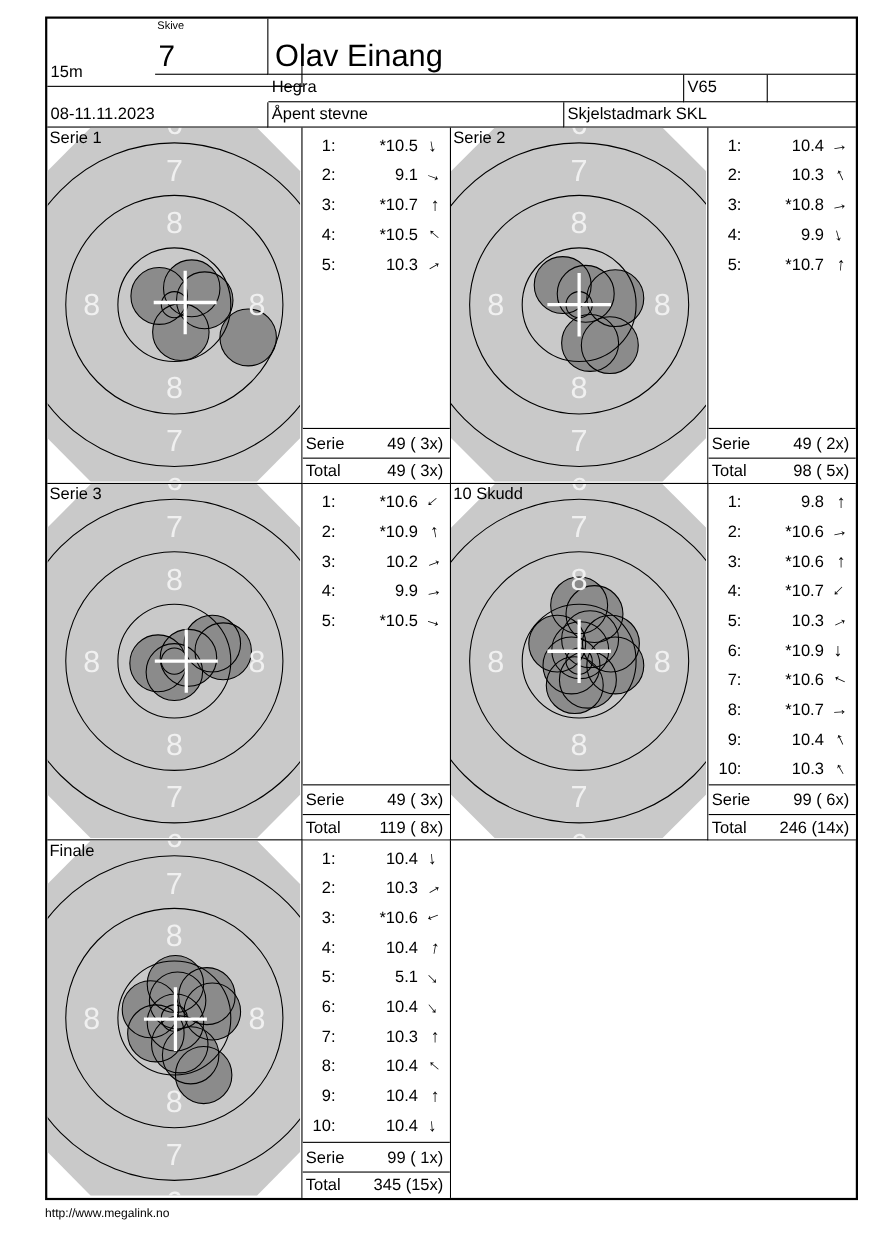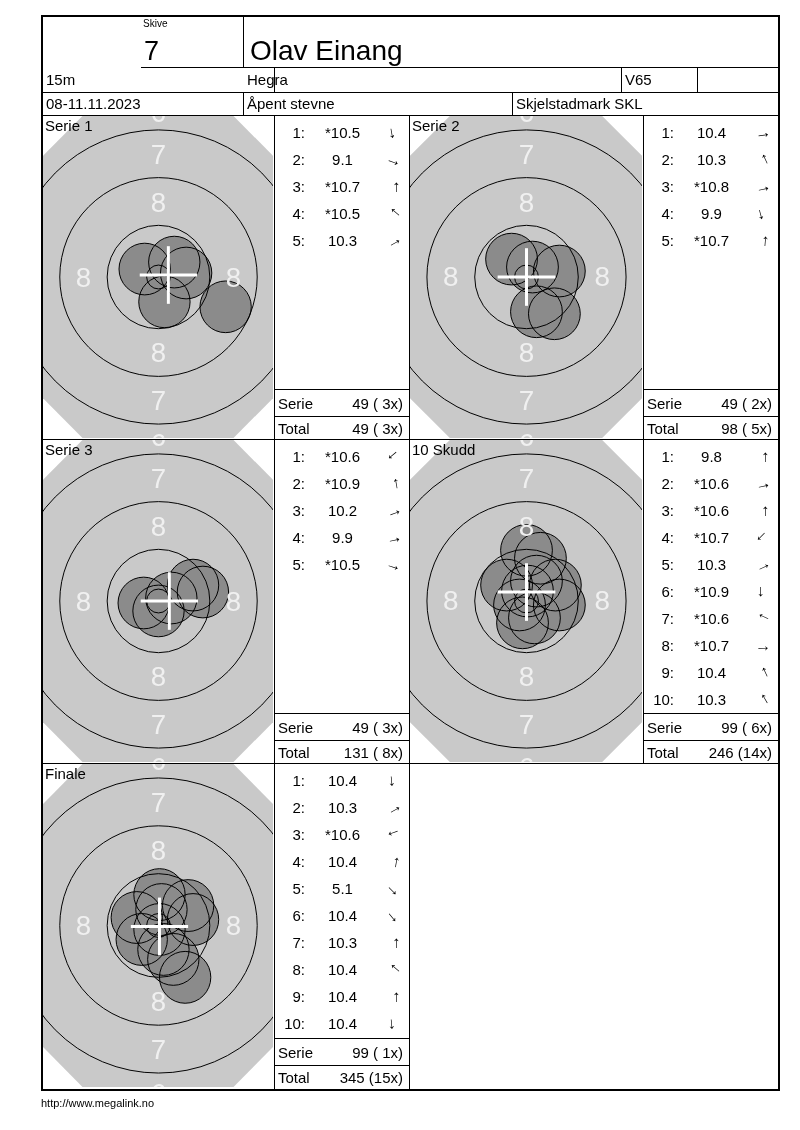--- a/index.html
+++ b/index.html
@@ -11,21 +11,21 @@
   .br{border-right:1.5px solid #000;}
   .bb{border-bottom:1.5px solid #000;}
   .hsmall{font-size:10px;line-height:11px;padding:1px 0 0 2px;}
   .hbig{position:absolute;left:3px;bottom:2px;font-size:27px;line-height:27px;}
   .hname{position:absolute;left:6px;bottom:2px;font-size:28px;line-height:28px;}
   .hmed{font-size:15px;line-height:17px;padding:3px 0 0 3px;white-space:nowrap;}
   .tlabel{position:absolute;top:1px;left:2px;font-size:15px;}
   .shots{position:absolute;left:0;right:0;top:3px;}
   .srow{display:flex;align-items:center;height:27px;font-size:15px;}
   .srow .idx{width:30px;text-align:right;}
-  .srow .val{width:75px;text-align:center;}
+  .srow .val{width:75px;text-align:right;}
   .srow .arr{width:28px;text-align:center;}
   .srow .arr span{display:inline-block;font-size:16px;line-height:16px;}
   .sumrow{position:absolute;left:0;right:0;display:flex;justify-content:space-between;
           align-items:center;font-size:15px;border-top:1.5px solid #000;
           padding:0 6px 0 3px;box-sizing:border-box;background:#fff;}
   .footer{position:absolute;left:41px;top:1097px;width:739px;height:14px;font-size:11px;text-decoration:underline;}
   .footer .fl{position:absolute;left:0;}
   .footer .fc{position:absolute;left:0;right:0;text-align:center;}
   .footer .fr{position:absolute;right:0;margin-top:40px;}
 </style>
@@ -36,21 +36,21 @@
   <div class="box" id="box">
 
     <div class="cell br bb" style="left:98px;top:0;width:103px;height:51px">
       <div class="hsmall">Skive</div>
       <div class="hbig">7</div>
     </div>
     <div class="cell bb" style="left:201px;top:0;width:534px;height:51px">
       <div class="hname">Olav Einang</div>
     </div>
 
-    <div class="cell br bb" style="left:0;top:51px;width:232px;height:25px">
+    <div class="cell br bb" style="left:0;top:37px;width:232px;height:25px">
       <div class="hmed">15m</div>
     </div>
     <div class="cell br bb" style="left:201px;top:51px;width:378px;height:25px">
       <div class="hmed">Hegra</div>
     </div>
     <div class="cell br bb" style="left:579px;top:51px;width:76px;height:25px">
       <div class="hmed">V65</div>
     </div>
     <div class="cell bb" style="left:655px;top:51px;width:80px;height:25px"></div>
 
@@ -278,21 +278,21 @@
             <span class="val">*10.5</span>
             <span class="arr"><span style="transform: rotate(18deg);">→</span></span>
           </div>
         </div>
         <div class="sumrow" style="top: 273px; height: 27px;">
           <span>Serie</span>
           <span>49 ( 3x)</span>
         </div>
         <div class="sumrow" style="top: 300px; height: 24px;">
           <span>Total</span>
-          <span>131 ( 8x)</span>
+          <span>119 ( 8x)</span>
         </div>
       </div>
       <div class="cell br bb" style="left: 367px; top: 423px; width: 234px; height: 324px;"><svg width="232" height="322" viewBox="0 0 233 324" preserveAspectRatio="none">
           <defs>
             <clipPath id="oct3">
               <polygon points="40,0 193,0 233,40 233,284 193,324 40,324 0,284 0,40"></polygon>
             </clipPath>
           </defs>
           <polygon points="40,0 193,0 233,40 233,284 193,324 40,324 0,284 0,40" fill="#c9c9c9"></polygon>
           <g clip-path="url(#oct3)">

